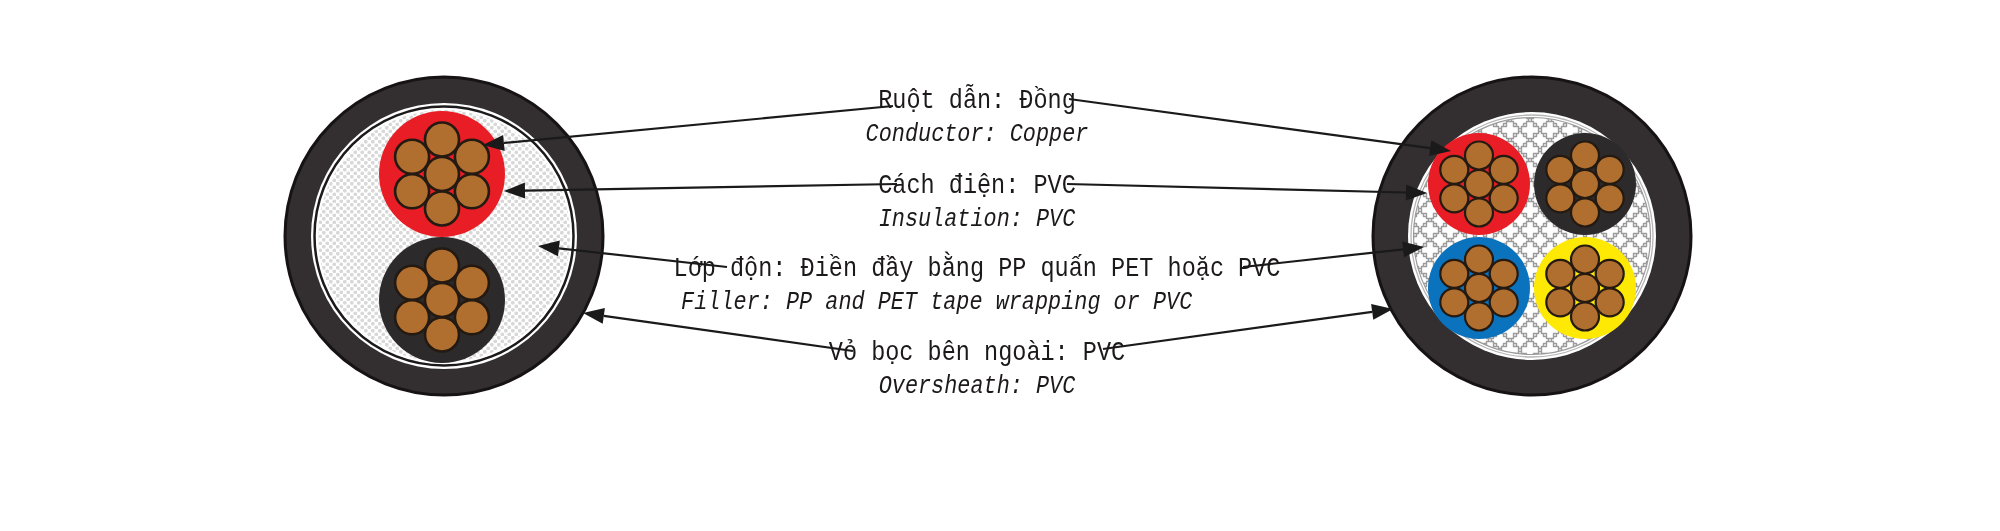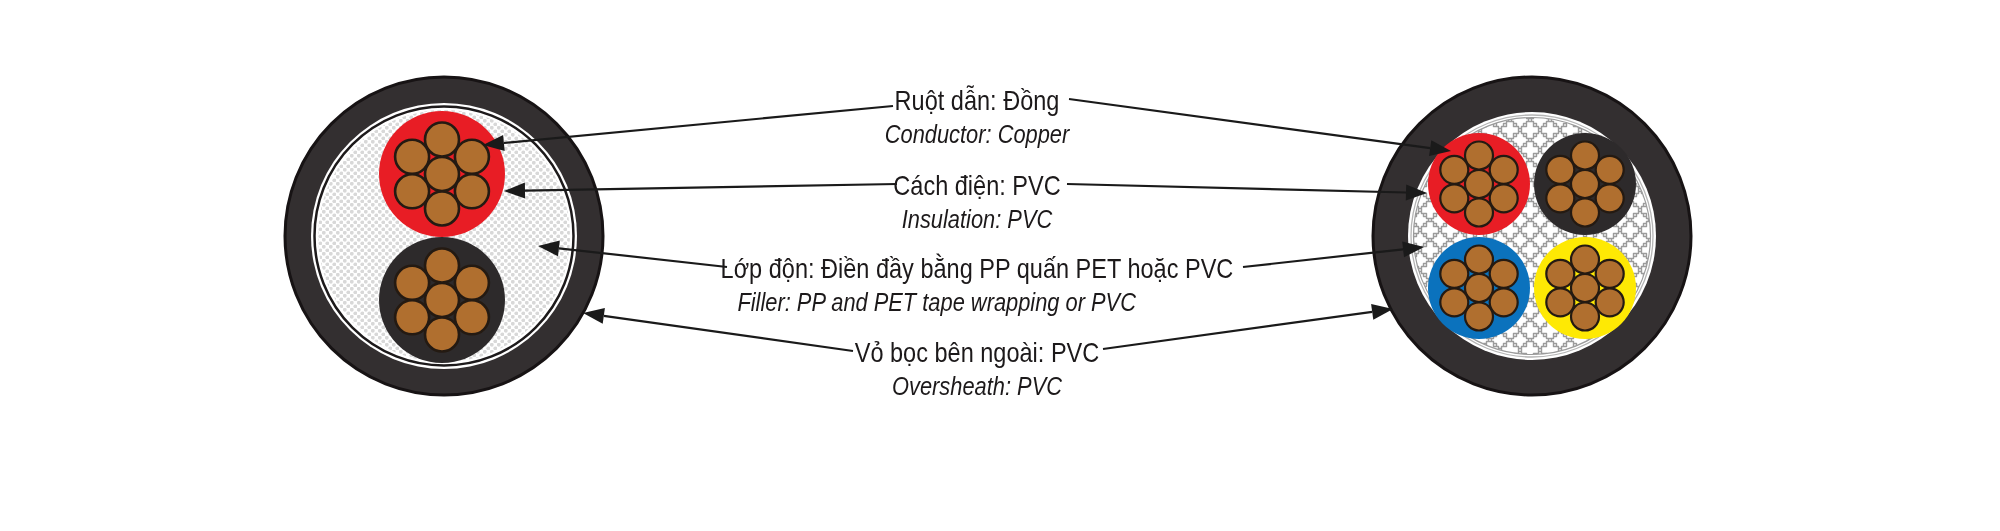--- a/index.html
+++ b/index.html
@@ -1,17 +1,17 @@
 <!DOCTYPE html>
 <html><head>
 <meta charset="utf-8">
 <style>
   html,body{margin:0;padding:0;background:#ffffff;}
   .stage{position:relative;width:2000px;height:531px;background:#fff;overflow:hidden;
-         font-family:Liberation Sans, sans-serif;color:#1c191a;}
+         font-family:Liberation Mono, monospace;color:#1c191a;}
   svg.art{position:absolute;left:0;top:0;}
   .label{position:absolute;left:527px;width:900px;text-align:center;
          transform:scaleX(0.84);transform-origin:50% 50%;}
   .label .vi{font-size:28px;line-height:34px;letter-spacing:0px;white-space:nowrap;}
   .label .en{font-size:26px;line-height:33px;font-style:italic;white-space:nowrap;}
   #label-filler .en{position:relative;left:-48px;}
   .strand{stroke:#241a12;}
 </style>
 </head>
 <body>

